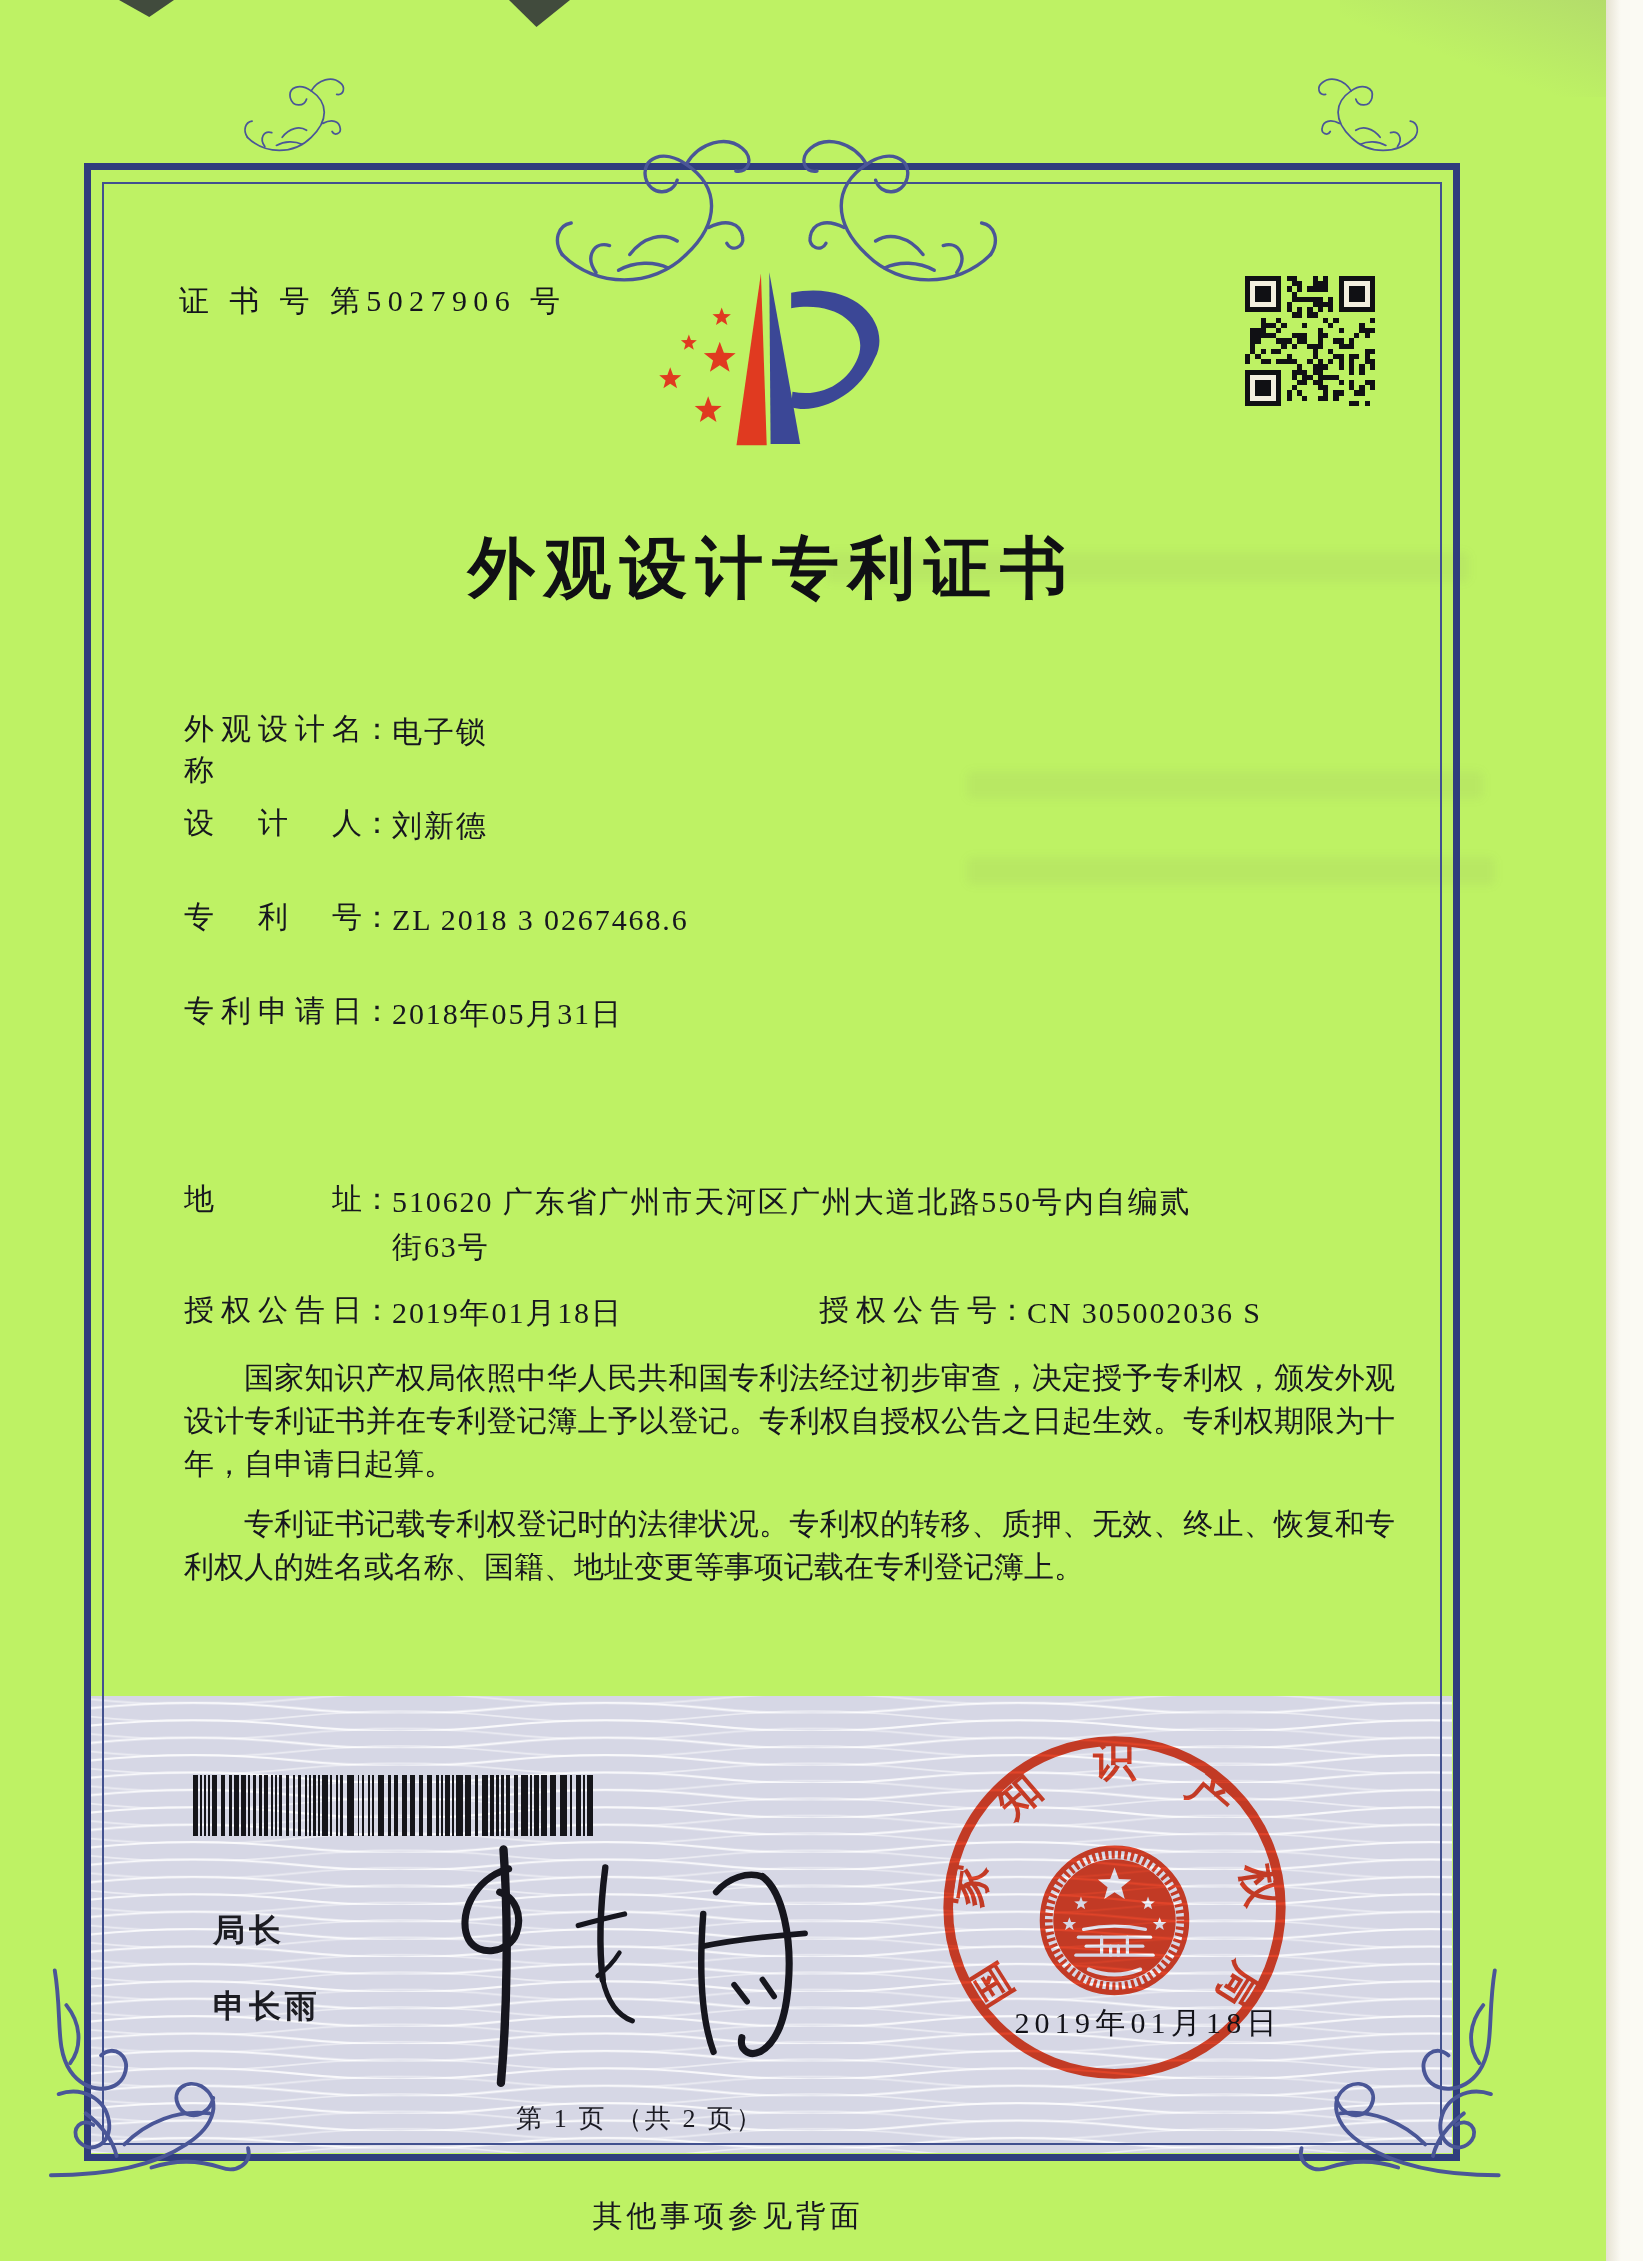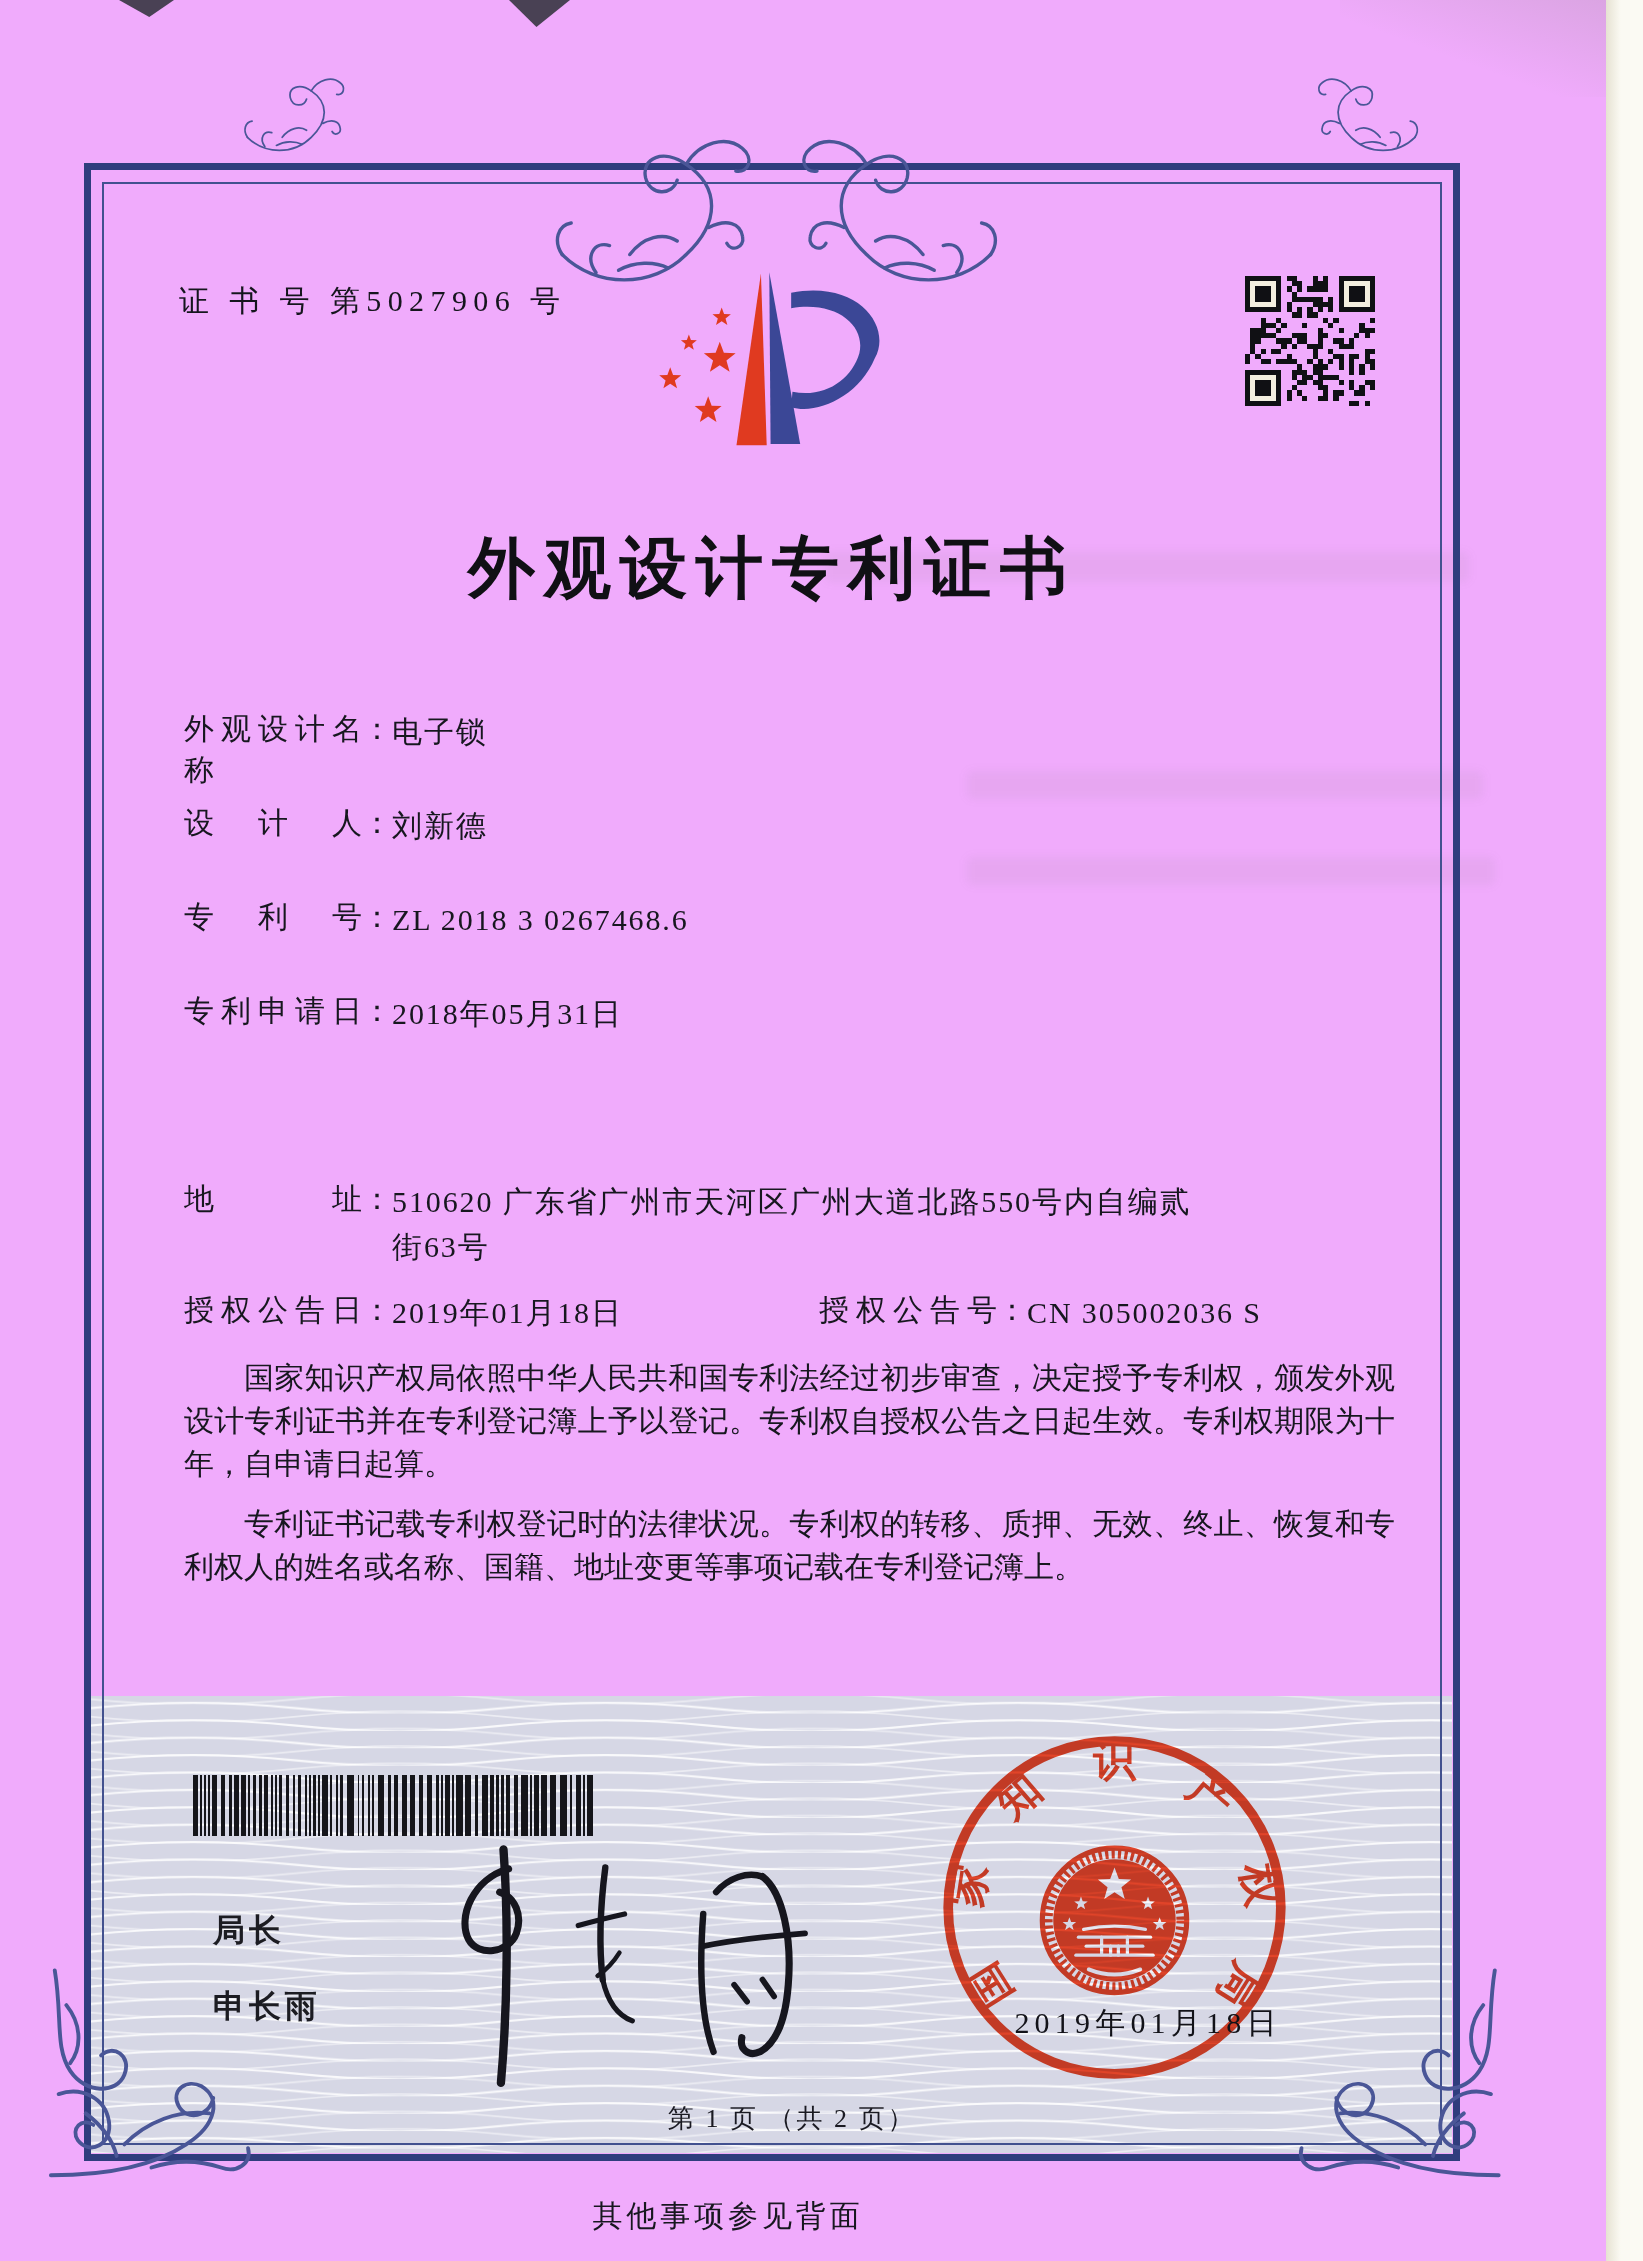--- a/index.html
+++ b/index.html
@@ -1,17 +1,17 @@
 <!DOCTYPE html>
 <html style="font-size:10.3px"><head>
 <meta charset="utf-8">
 <style>
   html,body{margin:0;padding:0;background:#888;}
   #page{position:relative;width:1643px;height:2261px;overflow:hidden;
-        background:#f0abfc;font-family:"Liberation Serif","DejaVu Serif",serif;}
+        background:#bef264;font-family:"Liberation Serif","DejaVu Serif",serif;}
 
   
   .right-strip{position:absolute;right:0;top:0;width:37px;height:100%;
                background:linear-gradient(to right,#e6e2d2,#fbfaf3 40%);z-index:9;}
   .wedge{position:absolute;top:0;background:#2b2e36;opacity:.85;z-index:9;}
   .wedge1{left:119px;width:55px;height:17px;clip-path:polygon(0 0,100% 0,55% 100%);}
   .wedge2{left:509px;width:61px;height:27px;clip-path:polygon(0 0,100% 0,45% 100%);}
   .topright-shade{position:absolute;right:26px;top:0;width:277px;height:97px;z-index:8;
                   background:linear-gradient(200deg,rgba(140,140,132,.22),rgba(0,0,0,0) 60%);}
   .ghost{position:absolute;background:rgba(110,118,98,.07);filter:blur(4.5px);border-radius:5.2px;z-index:2;}
@@ -55,21 +55,21 @@
   .barcode{position:absolute;left:193px;top:1775px;width:400px;height:61px;z-index:5;}
   .qr{position:absolute;left:1245px;top:276px;width:130px;height:130px;z-index:5;}
   .logo{position:absolute;left:638px;top:267px;width:251px;height:193px;z-index:5;}
   .signature{position:absolute;left:412px;top:1830px;width:451px;height:271px;z-index:6;}
 
   .seal{position:absolute;left:934px;top:1727px;width:361px;height:361px;z-index:6;
         mix-blend-mode:multiply;}
   .seal-date{position:absolute;left:942px;top:2003px;width:412px;text-align:center;
              font-size:30px;letter-spacing:5.2px;color:#121218;z-index:7;}
 
-  .page-info{position:absolute;left:516px;top:2101px;width:400px;text-align:right;
+  .page-info{position:absolute;left:516px;top:2101px;width:400px;text-align:left;
              font-size:26px;letter-spacing:2.6px;color:#1a1a22;z-index:5;}
   .back-note{position:absolute;left:509px;top:2196px;width:438px;text-align:center;
              font-size:30px;letter-spacing:3.9px;color:#17171f;z-index:5;}
 </style>
 </head>
 <body>
 
 <div id="page">
 
   <svg class="waveband" viewBox="0 0 2113 709" preserveAspectRatio="none">

